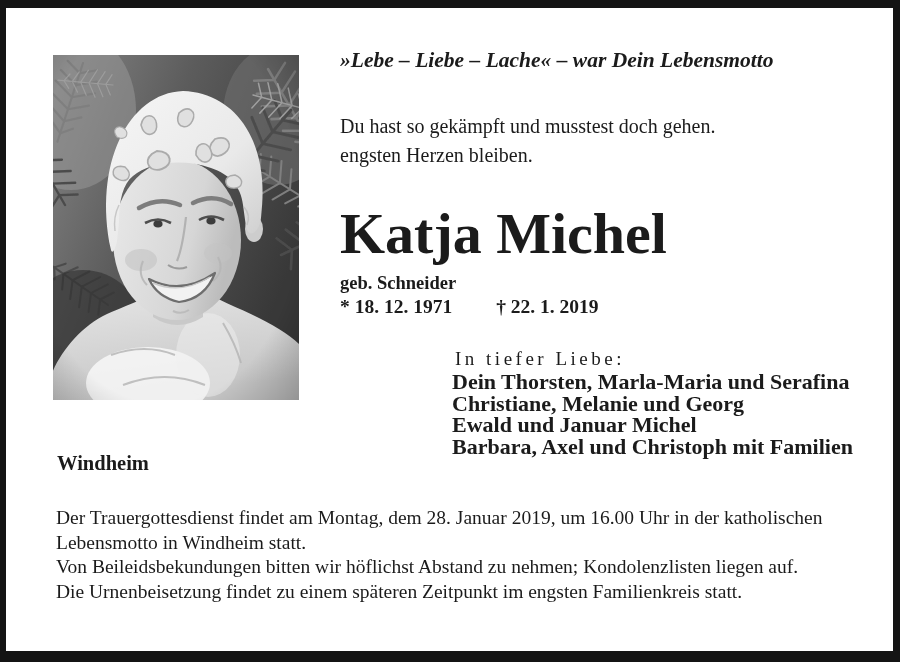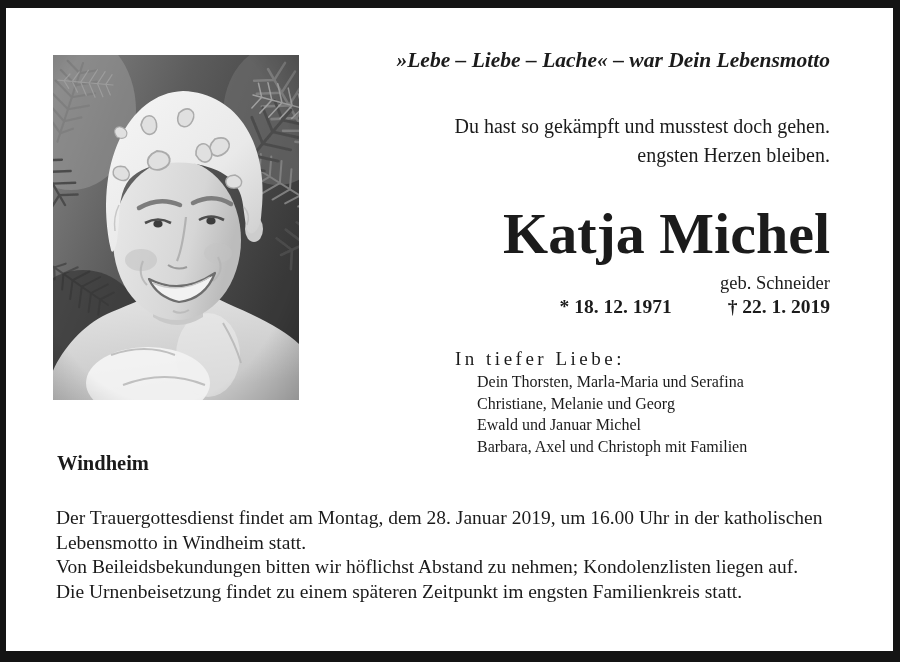--- a/index.html
+++ b/index.html
@@ -19,52 +19,52 @@
   .frame-right  { left: 893px; top: 0; width: 7px;  height: 662px; }
 
   .photo {
     position: absolute; left: 53px; top: 55px;
     width: 246px; height: 345px;
     background: #555;
   }
   .photo svg { display: block; }
 
   .right-col { position: absolute; left: 340px; top: 0; width: 490px; }
-  .center { text-align: right; white-space: nowrap; }
+  .center { text-align: left; white-space: nowrap; }
 
   .motto {
     position: absolute; left: 0; top: 45px; width: 490px;
     font-size: 21.5px; font-weight: bold; font-style: italic;
     line-height: 30px;
   }
   .intro {
     position: absolute; left: 0; top: 112px; width: 490px;
     font-size: 20px; line-height: 29px;
   }
   .name {
     position: absolute; left: 0; top: 204px; width: 490px;
     font-size: 58px; font-weight: bold; line-height: 60px;
   }
   .maiden {
     position: absolute; left: 0; top: 272px; width: 490px;
-    font-size: 18.5px; font-weight: normal; line-height: 22px;
+    font-size: 18.5px; font-weight: bold; line-height: 22px;
   }
   .dates {
     position: absolute; left: 0; top: 295px; width: 490px;
     font-size: 19.5px; font-weight: bold; line-height: 24px;
   }
-  .dates .death { margin-left: 56px; }
+  .dates .death { margin-left: 44px; }
 
   .mourners-heading {
     position: absolute; left: 455px; top: 348px;
     font-size: 19px; letter-spacing: 3.5px; white-space: nowrap;
   }
   .mourners {
-    position: absolute; left: 477px; top: 371px;
-    font-size: 16px; font-weight: normal; line-height: 21.5px;
+    position: absolute; left: 452px; top: 371px;
+    font-size: 22px; font-weight: bold; line-height: 21.5px;
     white-space: nowrap;
   }
   .place {
     position: absolute; left: 57px; top: 452px;
     font-size: 20.5px; font-weight: bold; white-space: nowrap;
   }
   .service {
     position: absolute; left: 56px; top: 506px; width: 812px;
     font-size: 19.5px; line-height: 24.6px;
   }

